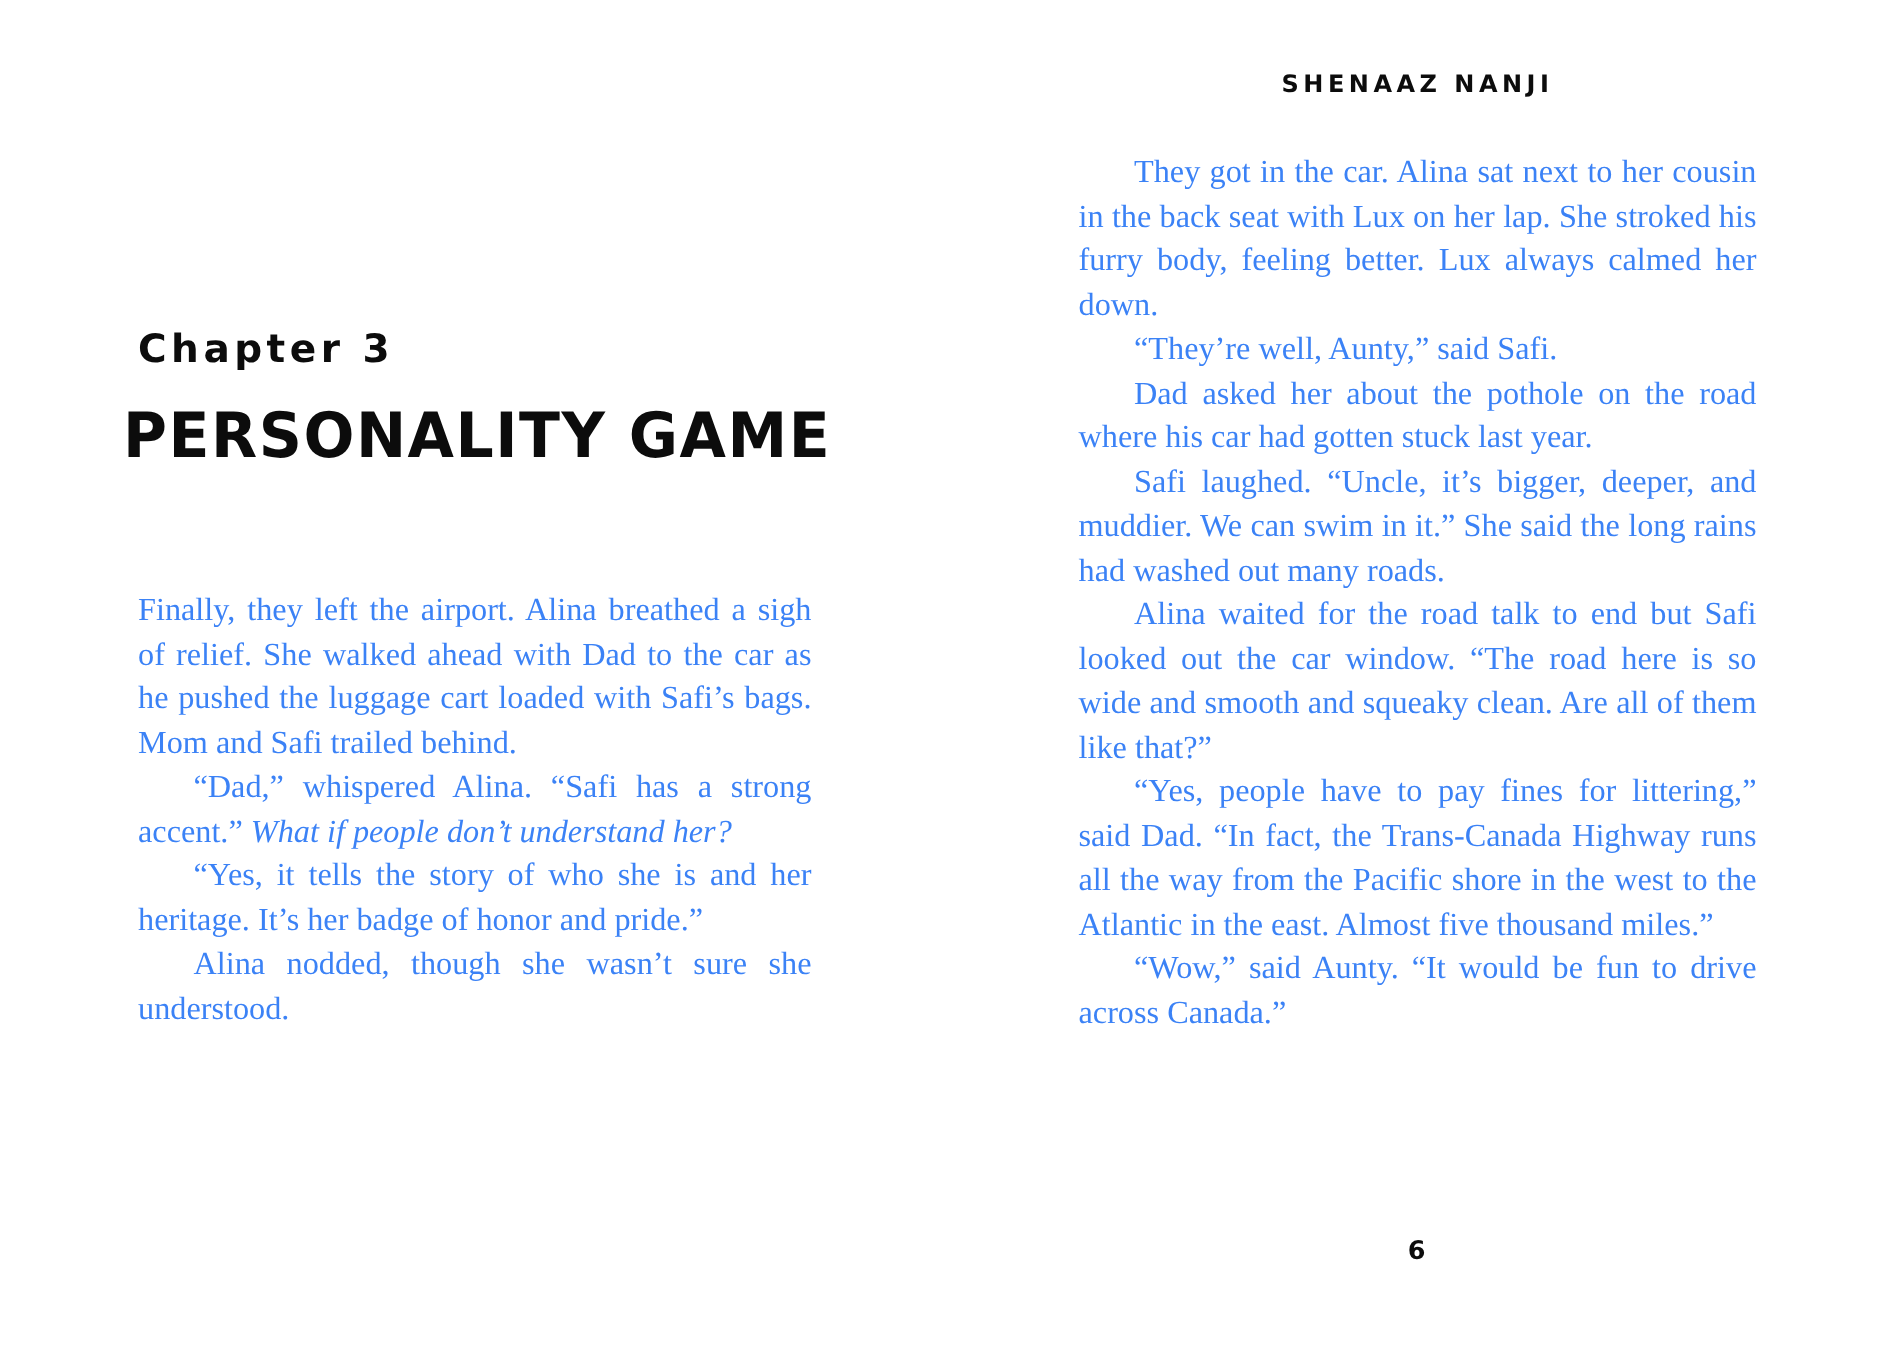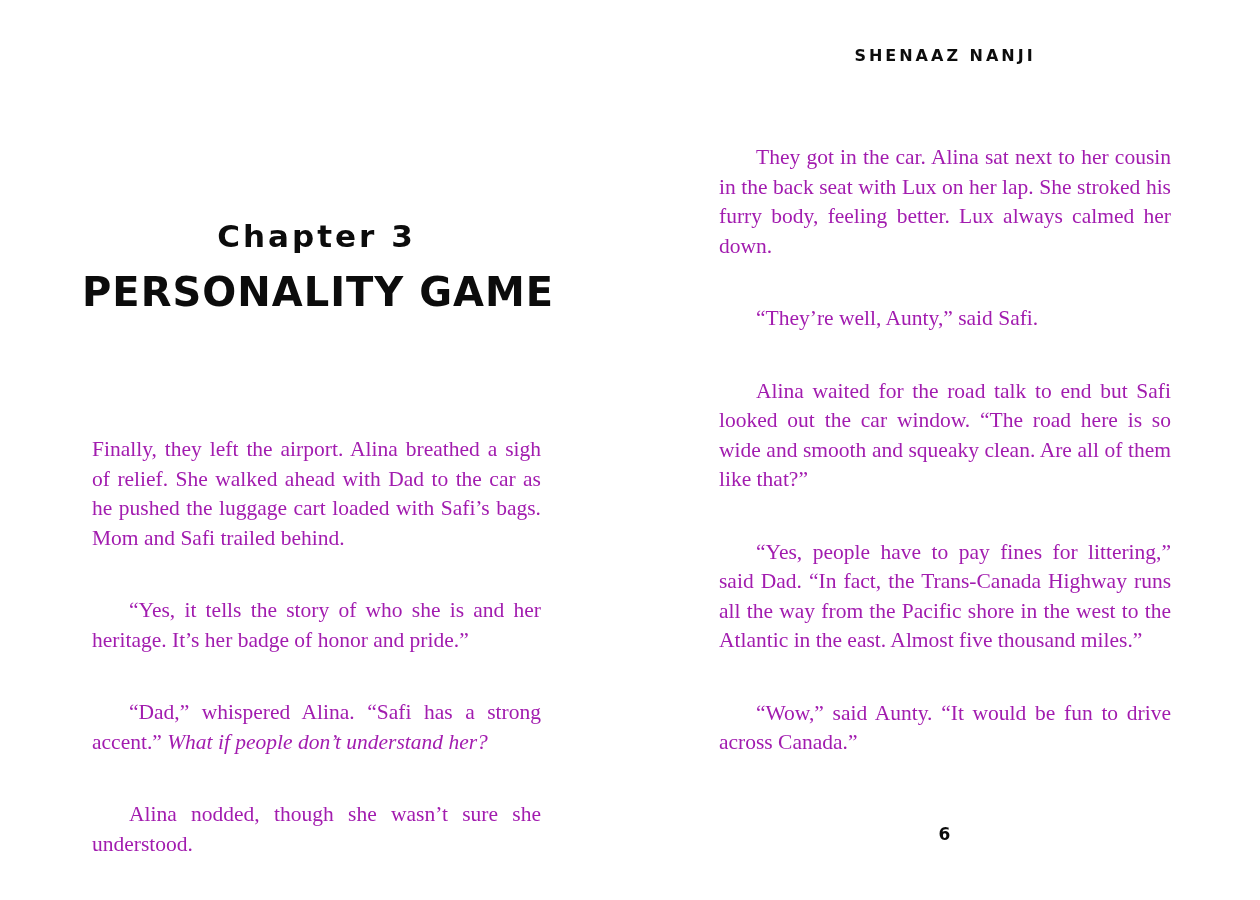--- a/index.html
+++ b/index.html
@@ -15,38 +15,37 @@
   
   .hand { font-family: "DejaVu Sans", sans-serif; font-weight: bold; color: #0c0c0c; }
 
   .running-header {
     position: absolute; top: 46px; left: 0; width: 100%;
     text-align: center; font-size: 16px; letter-spacing: 3px;
   }
 
   .chapter-label {
     position: absolute; top: 218px; left: 0; width: 100%;
-    text-align: center; font-size: 31px; letter-spacing: 3px;
+    text-align: left; font-size: 26px; letter-spacing: 3px;
   }
 
   .chapter-title {
     position: absolute; top: 268px; left: -10px; width: 470px;
     text-align: center; font-size: 40px; letter-spacing: 1px;
     transform: scaleY(1.04); white-space: nowrap;
   }
 
   .body-text { position: absolute; left: 0; width: 100%; }
   .page-left  .body-text { top: 392px; }
   .page-right .body-text { top: 100px; }
 
   .body-text p {
     font-size: 21.5px; line-height: 29.5px;
     text-align: justify; text-justify: inter-word;
-    color: #a21caf;
-    margin-top: 43px;
+    color: #3b82f6;
   }
   .body-text p.indent { text-indent: 37px; }
   .body-text .italic { font-style: italic; }
 
   .page-number {
     position: absolute; left: 0; width: 100%;
     text-align: center; font-size: 17px; letter-spacing: 1px;
   }
   .page-left  .page-number { top: 810px; }
   .page-right .page-number { top: 824px; }
@@ -54,31 +53,33 @@
 </head>
 <body>
 
 <div class="spread">
 
   <div class="page page-left">
     <div class="hand chapter-label">Chapter 3</div>
     <div class="hand chapter-title">PERSONALITY GAME</div>
     <div class="body-text">
         <p><span>Finally, they left the airport. Alina breathed a sigh of relief. She walked ahead with Dad to the car as he pushed the luggage cart loaded with Safi’s bags. Mom and Safi trailed behind.</span></p>
+        <p class="indent"><span>“Dad,” whispered Alina. “Safi has a strong accent.” </span><span class="italic">What if people don’t understand her?</span></p>
         <p class="indent"><span>“Yes, it tells the story of who she is and her heritage. It’s her badge of honor and pride.”</span></p>
-        <p class="indent"><span>“Dad,” whispered Alina. “Safi has a strong accent.” </span><span class="italic">What if people don’t understand her?</span></p>
         <p class="indent"><span>Alina nodded, though she wasn’t sure she understood.</span></p>
       </div>
   </div>
 
   <div class="page page-right">
     <div class="hand running-header">SHENAAZ NANJI</div>
     <div class="body-text">
         <p class="indent"><span>They got in the car. Alina sat next to her cousin in the back seat with Lux on her lap. She stroked his furry body, feeling better. Lux always calmed her down.</span></p>
         <p class="indent"><span>“They’re well, Aunty,” said Safi.</span></p>
+        <p class="indent"><span>Dad asked her about the pothole on the road where his car had gotten stuck last year.</span></p>
+        <p class="indent"><span>Safi laughed. “Uncle, it’s bigger, deeper, and muddier. We can swim in it.” She said the long rains had washed out many roads.</span></p>
         <p class="indent"><span>Alina waited for the road talk to end but Safi looked out the car window. “The road here is so wide and smooth and squeaky clean. Are all of them like that?”</span></p>
         <p class="indent"><span>“Yes, people have to pay fines for littering,” said Dad. “In fact, the Trans-Canada Highway runs all the way from the Pacific shore in the west to the Atlantic in the east. Almost five thousand miles.”</span></p>
         <p class="indent"><span>“Wow,” said Aunty. “It would be fun to drive across Canada.”</span></p>
       </div>
     <div class="hand page-number">6</div>
   </div>
 
 </div>
 
 </body></html>

